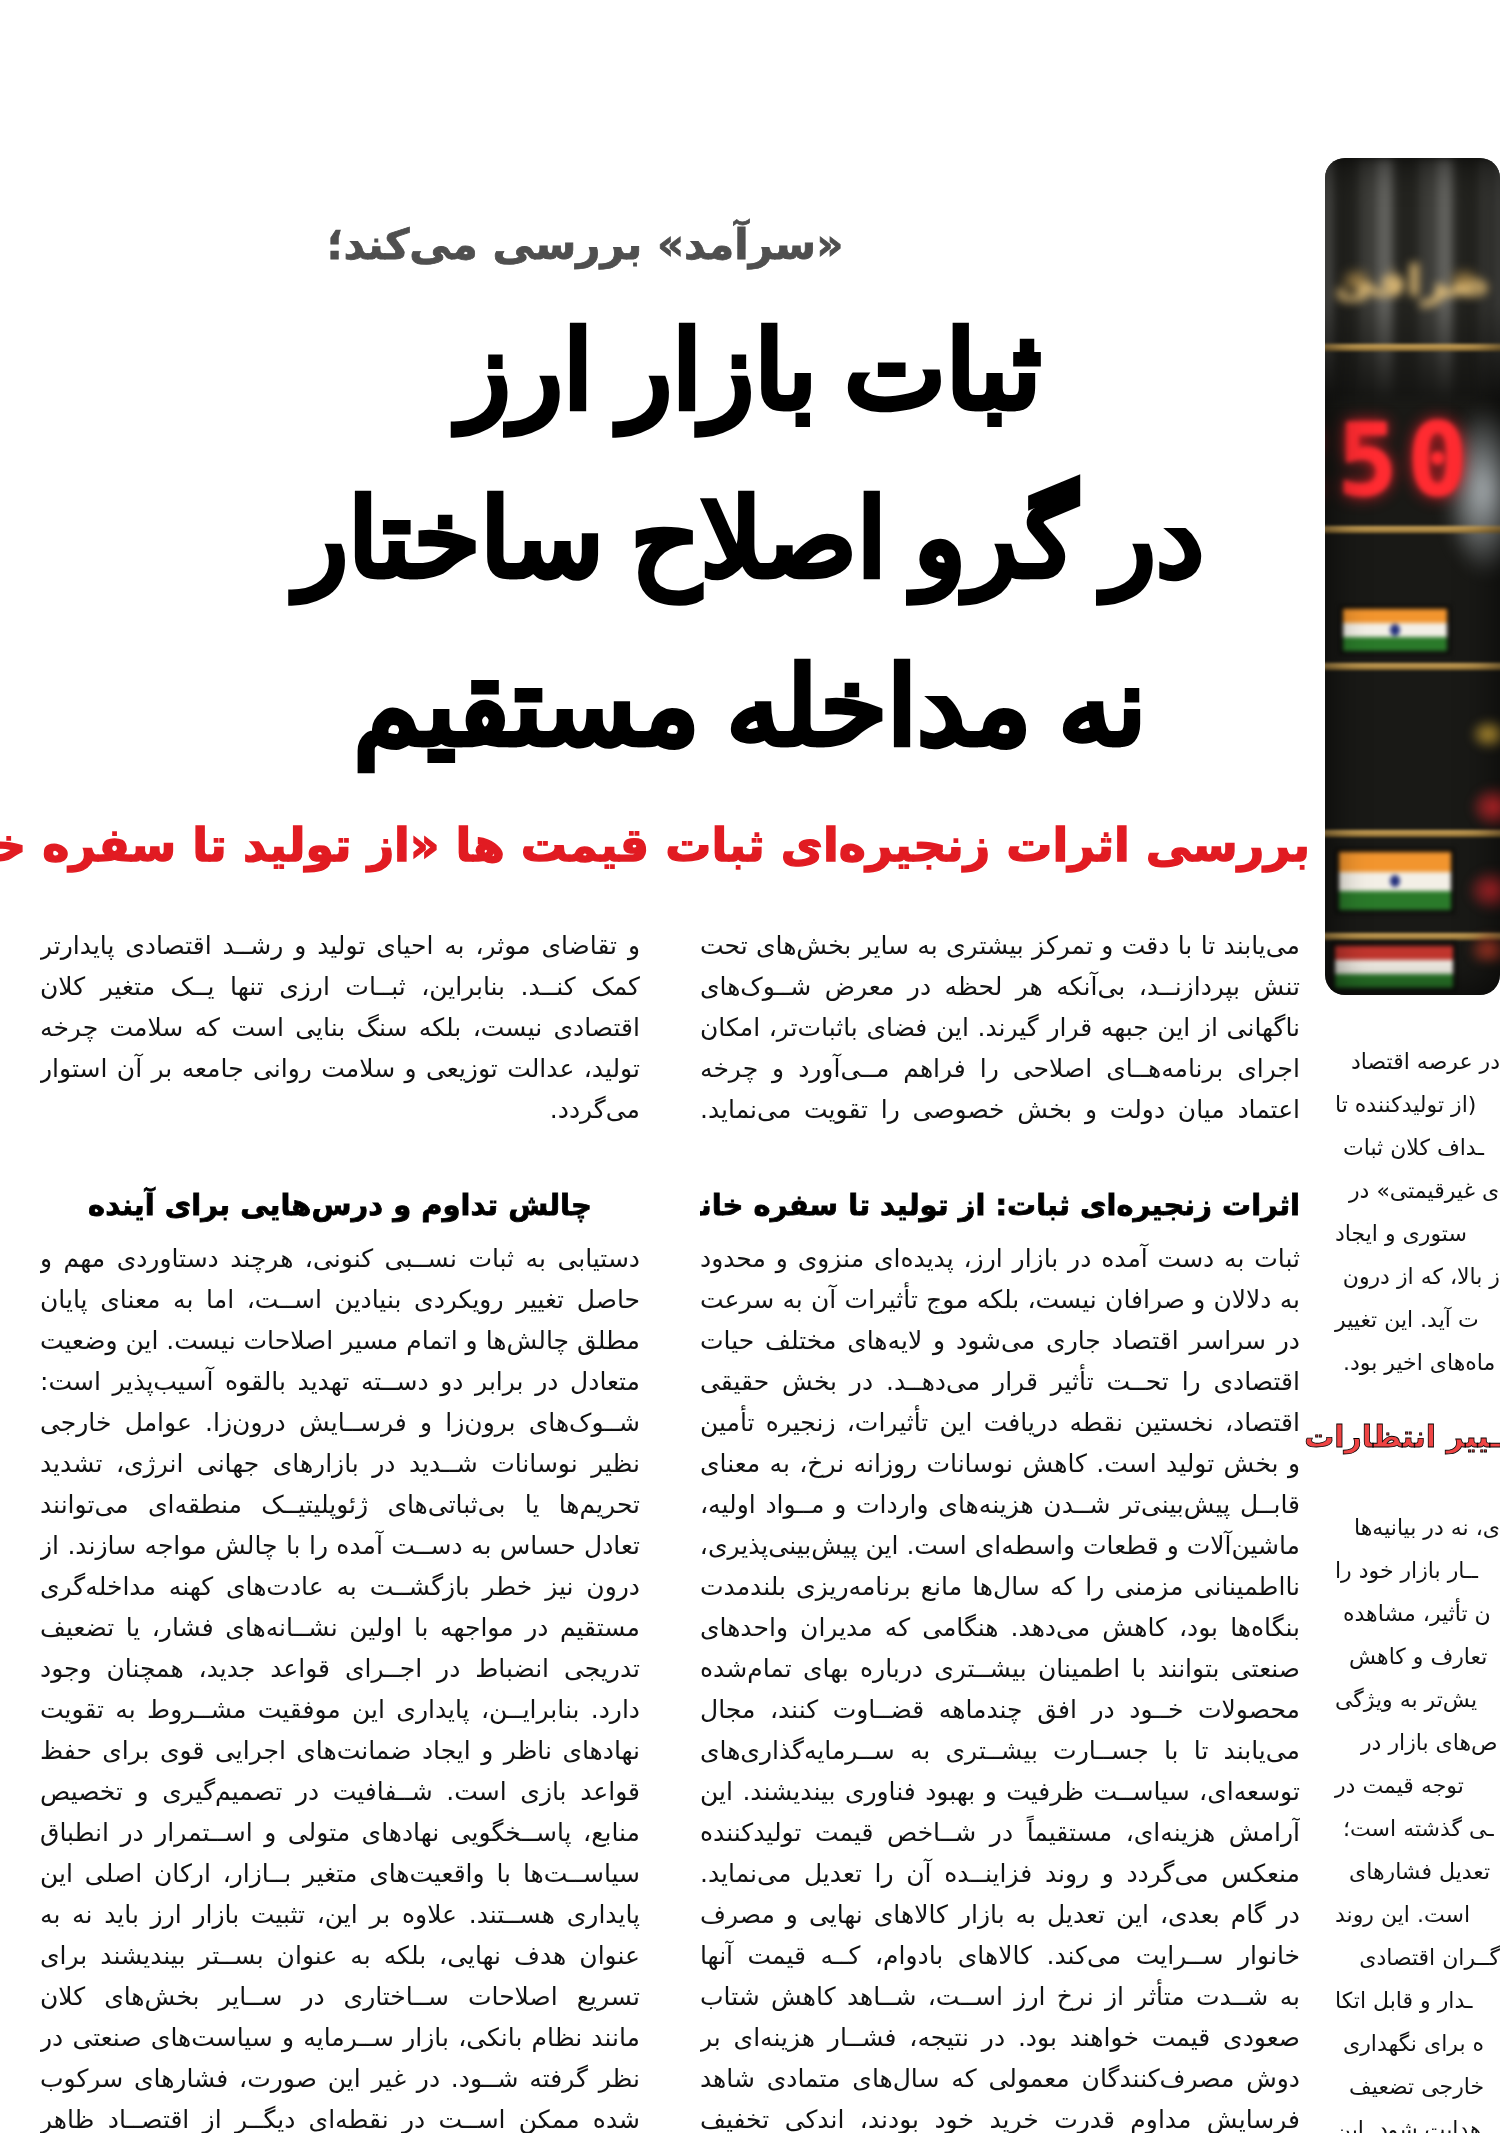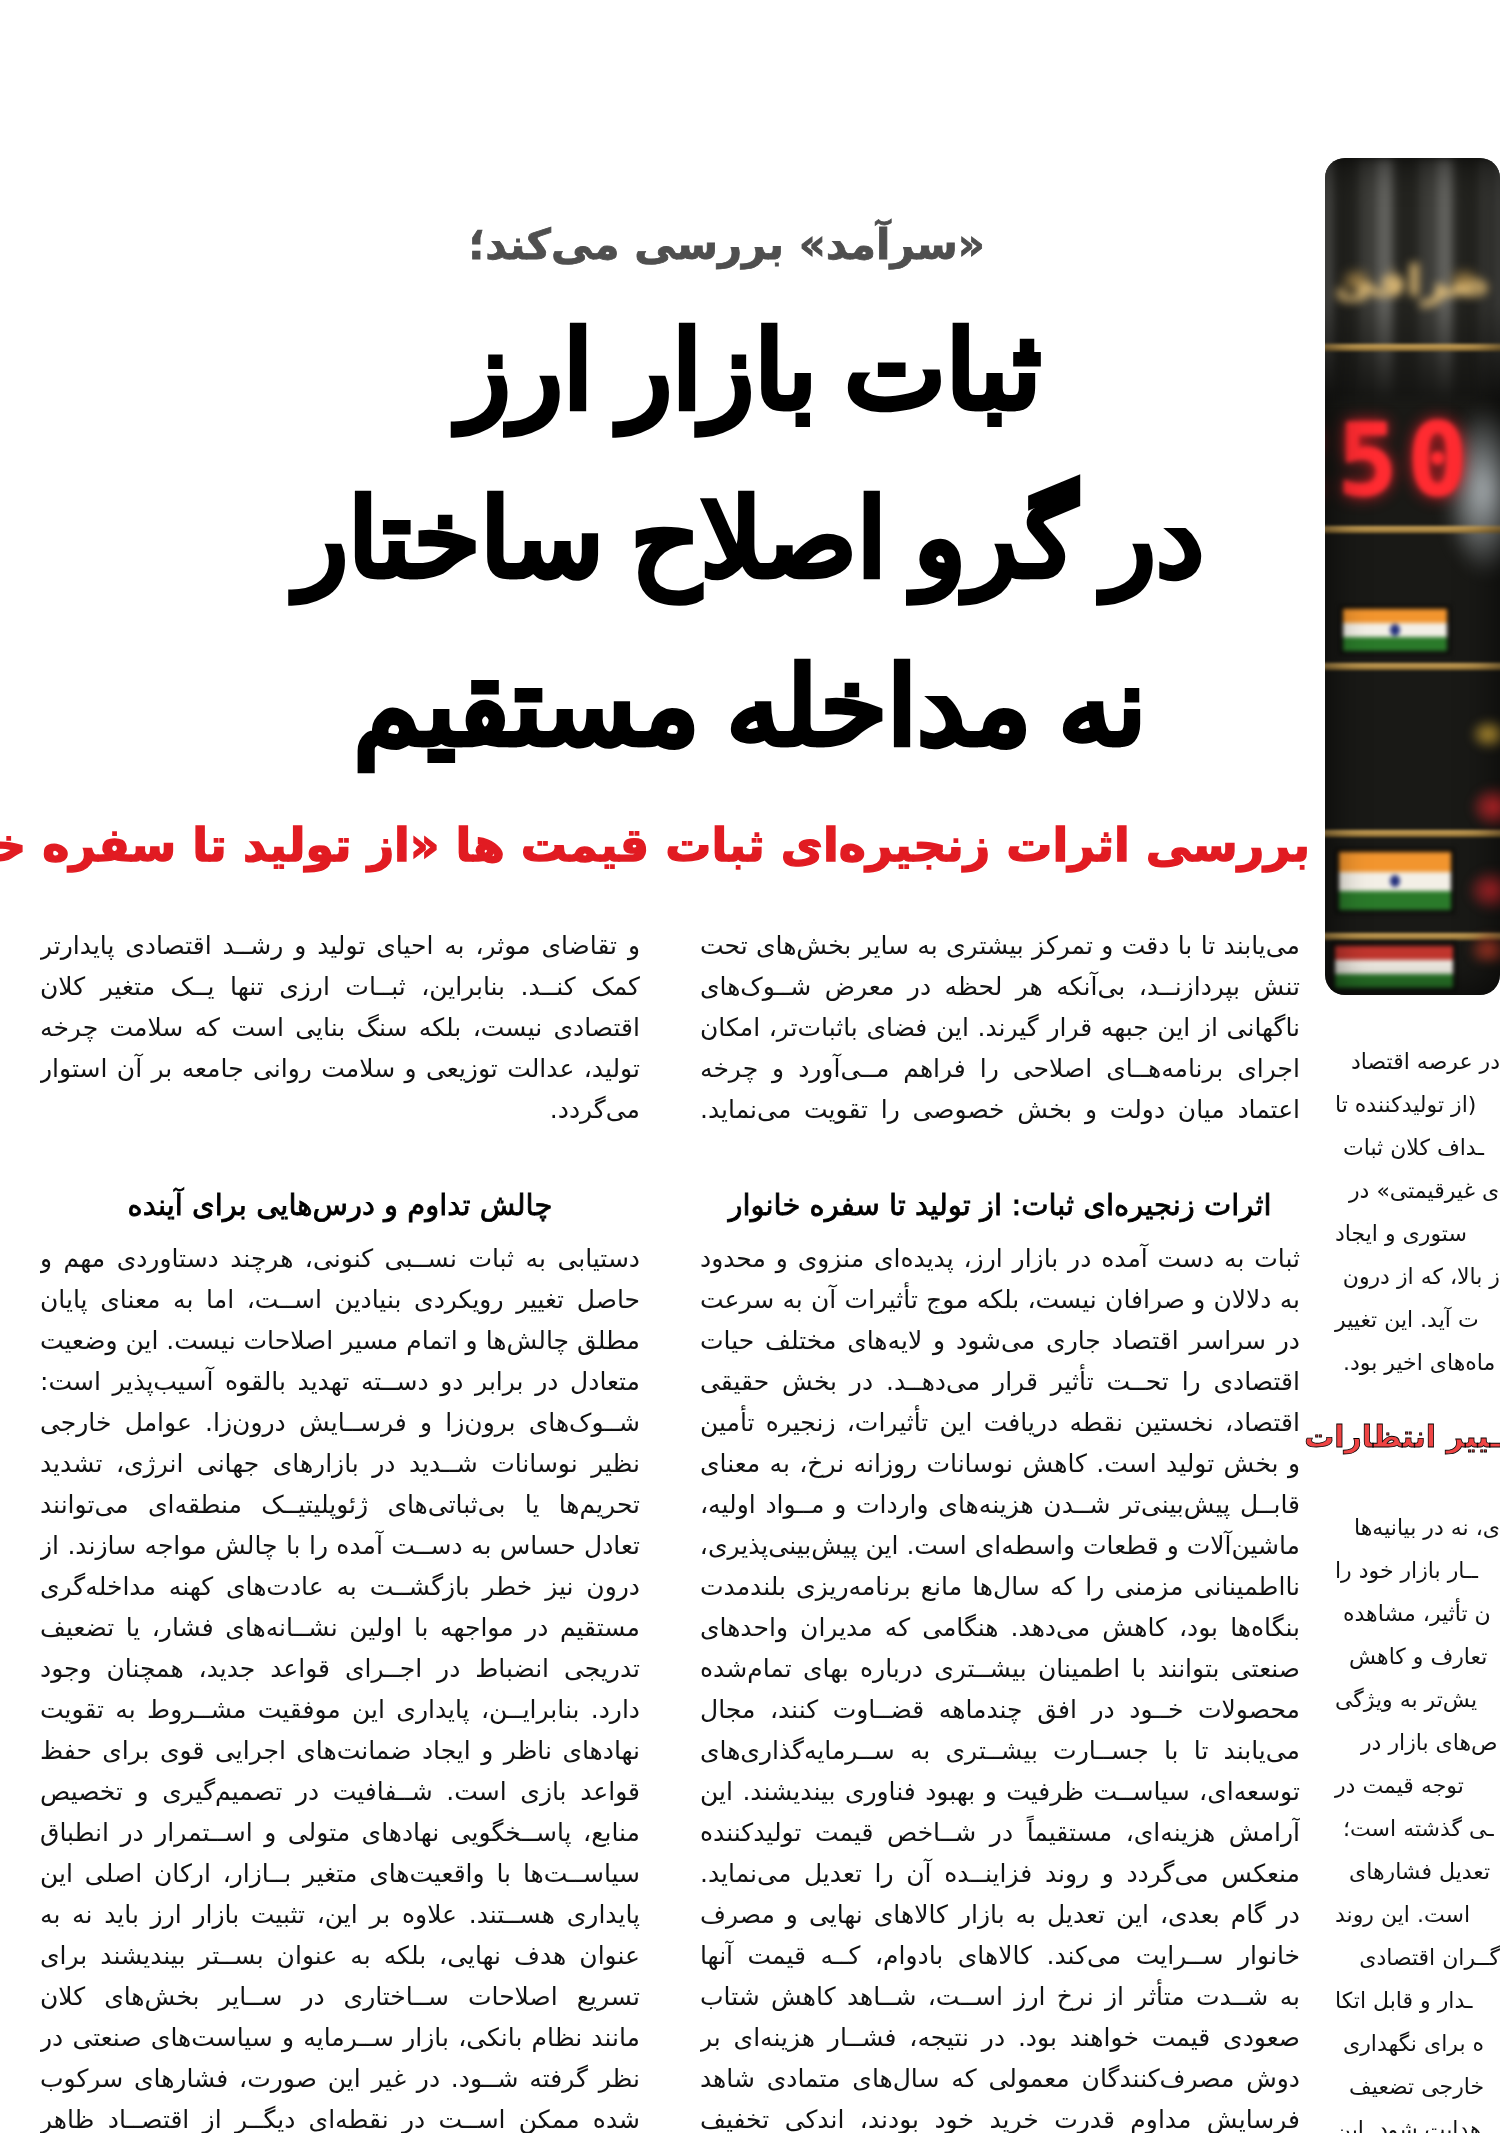--- a/index.html
+++ b/index.html
@@ -6,21 +6,21 @@
   body{
     width:1500px;height:2133px;position:relative;overflow:hidden;
     background:#ffffff;
     font-family:"DejaVu Sans",sans-serif;
   }
   .abs{position:absolute;}
 
   
   .kicker{
     left:185px;top:220px;width:800px;height:70px;
-    text-align:right;direction:rtl;
+    text-align:center;direction:rtl;
     font-size:42px;font-weight:bold;color:#4f4f4f;
     -webkit-text-stroke:0.8px #4f4f4f;
   }
 
   
   .headline{
     left:170px;top:288px;width:1160px;
     text-align:center;direction:rtl;color:#000;
   }
   .headline .hl{
@@ -43,21 +43,21 @@
   .col .ln{
     height:41px;line-height:41px;font-size:25px;
     text-align:justify;text-align-last:justify;
     white-space:nowrap;overflow:hidden;
   }
   .col .ln.short{text-align-last:right;}
   .col-left{left:40px;top:925px;width:600px;}
   .col-mid{left:700px;top:925px;width:600px;}
   .col-heading{
     height:46px;line-height:46px;margin-top:52px;margin-bottom:10px;
-    text-align:center;font-size:29px;font-weight:normal;color:#000;
+    text-align:center;font-size:29px;font-weight:bold;color:#000;
     -webkit-text-stroke:0.8px #000;white-space:nowrap;overflow:hidden;
   }
 
   
   .strip{left:1335px;top:1040px;width:165px;direction:rtl;color:#121212;}
   .strip .ln{
     height:43px;line-height:43px;font-size:22px;
     text-align:left;white-space:nowrap;overflow:visible;
   }
   .strip .ln:nth-child(5n+1){padding-left:26px;}

